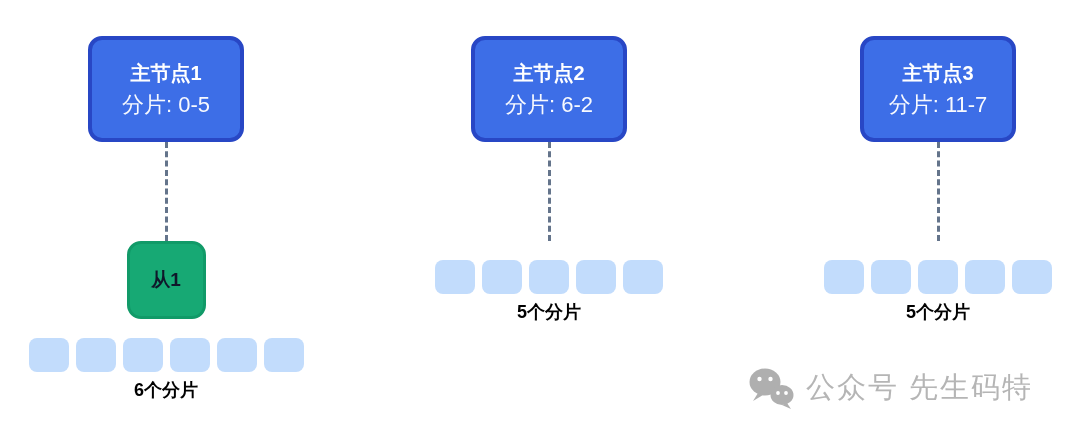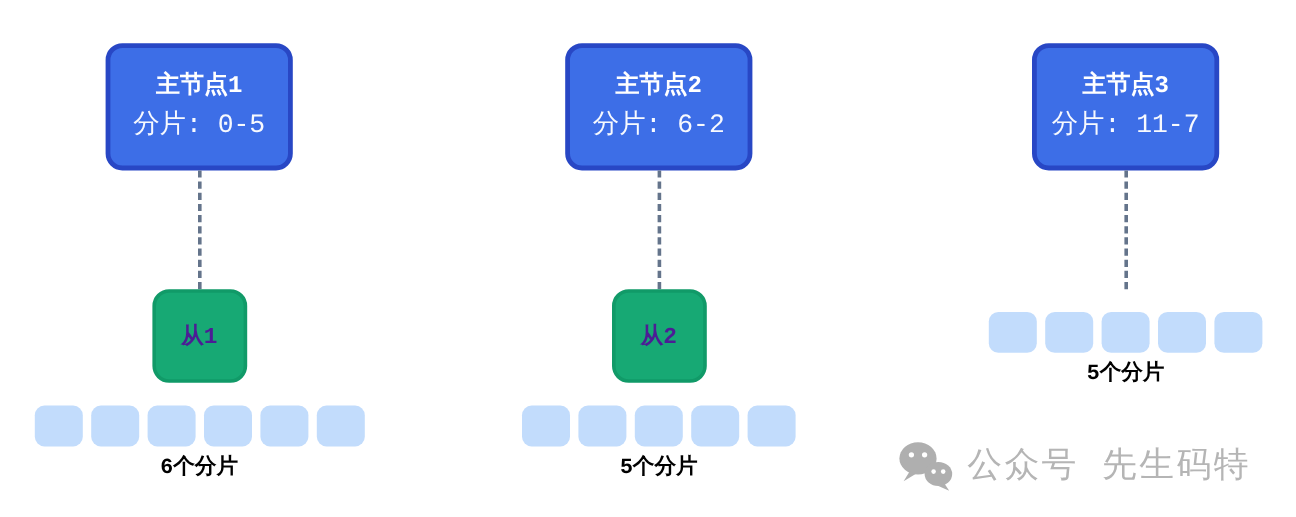--- a/index.html
+++ b/index.html
@@ -1,20 +1,20 @@
 <!DOCTYPE html>
 <html><head>
 <meta charset="utf-8">
 <style>
   html,body{margin:0;padding:0;background:#ffffff;}
   .canvas{
     position:relative;
     width:1080px;height:431px;
     background:#ffffff;
-    font-family:Liberation Mono, monospace;
+    font-family:Liberation Sans, sans-serif;
     overflow:hidden;
   }
   .column{
     position:absolute;top:0;width:332px;height:431px;
     display:flex;flex-direction:column;align-items:center;
   }
   .col-1{left:0;}
   .col-2{left:383px;}
   .col-3{left:772px;}
 
@@ -36,21 +36,21 @@
     border-left:3px dashed #64748B;
   }
 
   .slave-box{
     width:79px;height:78px;
     box-sizing:border-box;
     background:#17A974;
     border:3px solid #119A68;
     border-radius:14px;
     display:flex;align-items:center;justify-content:center;
-    color:#4c1d95;font-size:19px;font-weight:bold;
+    color:#0f172a;font-size:19px;font-weight:bold;
   }
 
   .shards-row{
     margin-top:19px;
     display:flex;flex-direction:row;gap:7px;
   }
   .shard{
     width:40px;height:34px;
     background:#C2DCFC;
     border-radius:8px;
@@ -94,21 +94,20 @@
       </div>
     <div class="shards-label">6个分片</div>
   </div>
 
   <div class="column col-2">
     <div class="master-box">
       <div class="master-title">主节点2</div>
       <div class="master-subtitle">分片: 6-2</div>
     </div>
     <div class="connector"></div>
-    <div class="slave-box">从2</div>
     <div class="shards-row">
         <div class="shard"></div>
         <div class="shard"></div>
         <div class="shard"></div>
         <div class="shard"></div>
         <div class="shard"></div>
       </div>
     <div class="shards-label">5个分片</div>
   </div>
 

